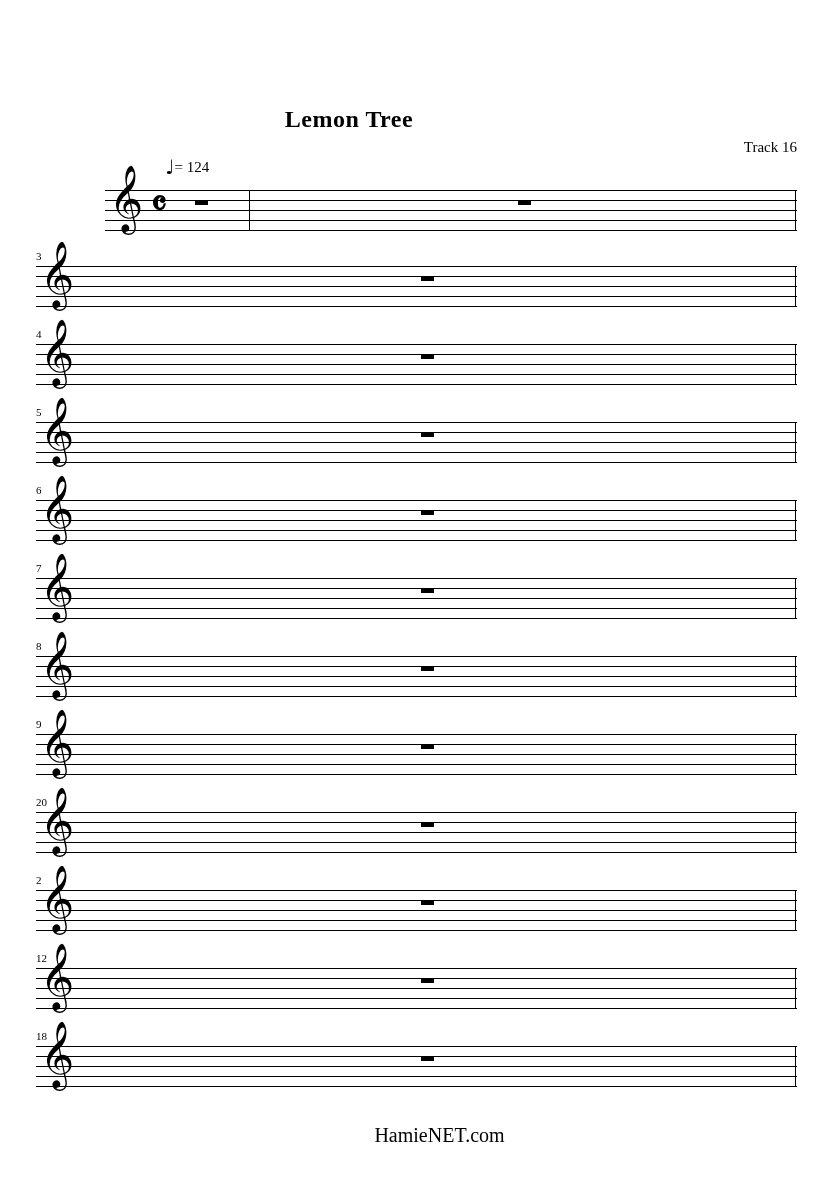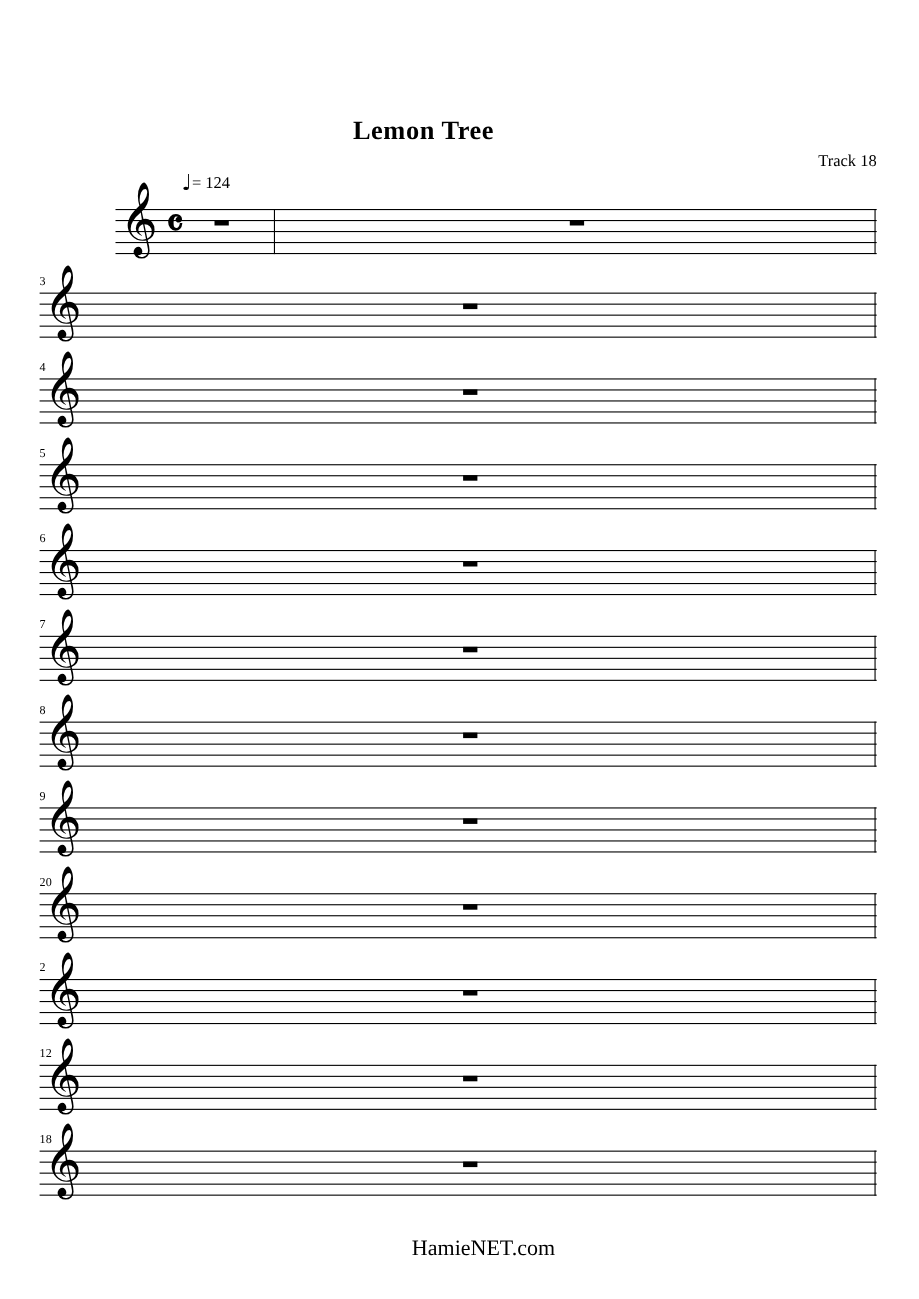--- a/index.html
+++ b/index.html
@@ -20,21 +20,20 @@
   #sheet-title {
     position: absolute;
     top: 106px;
     left: 0;
     width: 698px;
     text-align: center;
     font-family: "Liberation Serif", serif;
     font-weight: bold;
     font-size: 24px;
     letter-spacing: 0.5px;
-    padding-left: 36px;
   }
   #track-label {
     position: absolute;
     top: 139px;
     right: 38px;
     font-family: "Liberation Serif", serif;
     font-size: 15px;
   }
   #footer-credit {
     position: absolute;
@@ -129,21 +128,21 @@
     font-size: 20px;
     line-height: 15px;
     vertical-align: -2px;
   }
 </style>
 </head>
 <body>
 
 <div id="sheet-title">Lemon Tree</div>
 
-<div id="track-label">Track 18</div>
+<div id="track-label">Track 16</div>
 
 <div class="system" style="left:105px; top:190px; width:692px;">
   <div class="staff" style="width:692px;">
     <div class="staff-line l0"></div>
     <div class="staff-line l1"></div>
     <div class="staff-line l2"></div>
     <div class="staff-line l3"></div>
     <div class="staff-line l4"></div>
   </div>
   <div class="clef">𝄞</div>

